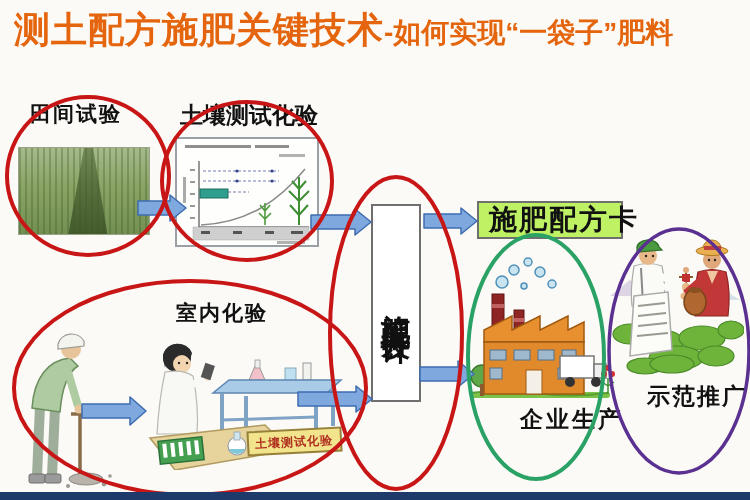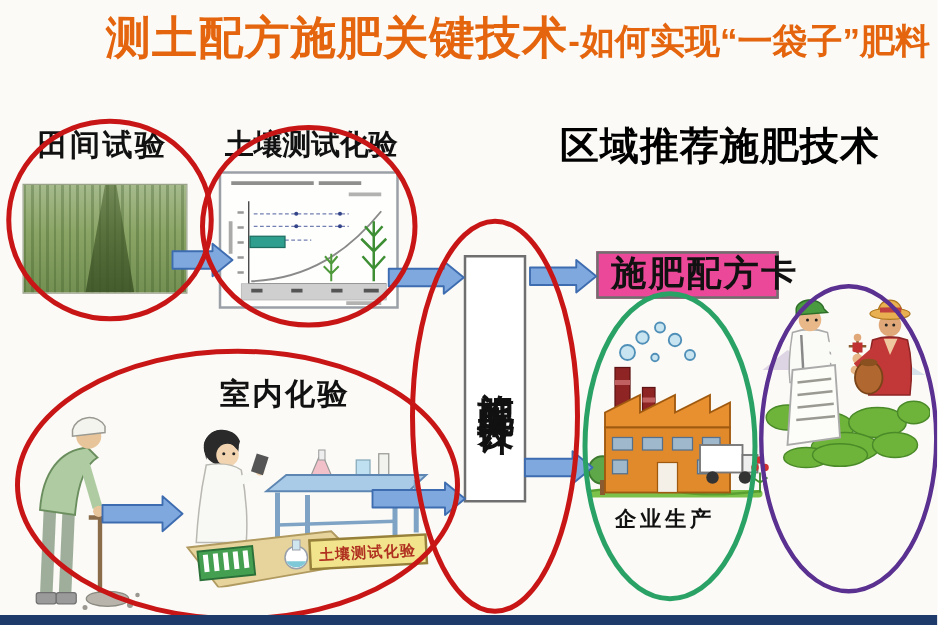--- a/index.html
+++ b/index.html
@@ -1,31 +1,30 @@
 <!DOCTYPE html>
 <html><head>
 <meta charset="utf-8">
 <style>
   html,body{margin:0;padding:0;}
   .slide{
     position:relative; width:750px; height:500px;
     background:#FBFAF6; overflow:hidden;
     font-family:"Liberation Serif", serif;
-    text-align:right;
   }
   .title{
     position:absolute; left:14px; top:6px; width:730px;
     color:#E4650D; font-family:"Liberation Sans", sans-serif;
     font-weight:bold; white-space:nowrap;
   }
   .title .main{font-size:36px; letter-spacing:1px;}
   .title .sub{font-size:28px; letter-spacing:0px;}
   .lbl{
     position:absolute; color:#111; font-weight:bold;
-    font-size:24px; letter-spacing:2px; white-space:nowrap;
+    font-size:21px; letter-spacing:2px; white-space:nowrap;
   }
   .hdr{
     position:absolute; left:448px; top:96px; color:#000;
     font-size:31px; font-weight:bold; letter-spacing:1px; white-space:nowrap;
   }
   .photo{
     position:absolute; left:18px; top:147px; width:130px; height:86px;
     background:
       repeating-linear-gradient(90deg, rgba(55,85,35,.30) 0 2px, rgba(0,0,0,0) 2px 6px),
       linear-gradient(180deg,#A6BA8C 0%,#8AA465 45%,#739052 100%);
@@ -44,21 +43,21 @@
     position:absolute; left:371px; top:204px; width:50px; height:198px;
     background:#FFFFFF; border:2px solid #6F6F6F; box-sizing:border-box;
     display:flex; align-items:center; justify-content:center;
   }
   .vbox span{
     writing-mode:vertical-rl; font-size:29px; font-weight:bold;
     letter-spacing:4px; color:#111;
   }
   .cardbox{
     position:absolute; left:477px; top:201px; width:146px; height:38px;
-    background:#ec4899; border:2px solid #6F6F6F; box-sizing:border-box;
+    background:#bef264; border:2px solid #6F6F6F; box-sizing:border-box;
     font-size:28px; font-weight:bold; color:#111; line-height:34px;
     padding-left:10px; letter-spacing:2px; white-space:nowrap;
   }
   .scene{position:absolute;}
   .overlay{position:absolute; left:0; top:0; width:750px; height:500px; pointer-events:none;}
   .footerbar{
     position:absolute; left:0; top:492px; width:750px; height:8px;
     background:#1D3A6A;
   }
 </style>
@@ -66,23 +65,23 @@
 <body>
 
 <div class="slide">
 
   <div class="title">
     <span class="main">测土配方施肥关键技术</span><span class="sub">-如何实现“一袋子”肥料</span>
   </div>
 
   <div class="lbl" style="left:30px; top:100px;">田间试验</div>
   <div class="lbl" style="left:180px; top:100px; font-size:23px; letter-spacing:0;">土壤测试化验</div>
-  <div class="hdr">区域推荐施肥技术</div>
   <div class="lbl" style="left:176px; top:299px;font-family:Liberation Serif, serif;">室内化验</div>
-  <div class="lbl" style="left:492px; top:404px; font-size:17px; letter-spacing:3px;">企业生产</div>
+  <div class="lbl" style="left:520px; top:404px; font-size:23px; letter-spacing:3px;">企业生产</div>
+  <div class="lbl" style="left:647px; top:381px; font-size:23px;">示范推广</div>
 
   <div class="photo">
     <div class="path"></div>
   </div>
 
   <div class="panel">
     <svg width="140" height="106" viewBox="0 0 140 106">
       <rect x="8" y="6" width="66" height="3" fill="#333" opacity="0.55"></rect>
       <rect x="78" y="6" width="34" height="3" fill="#333" opacity="0.55"></rect>
       <rect x="102" y="15" width="26" height="3" fill="#666" opacity="0.5"></rect>

